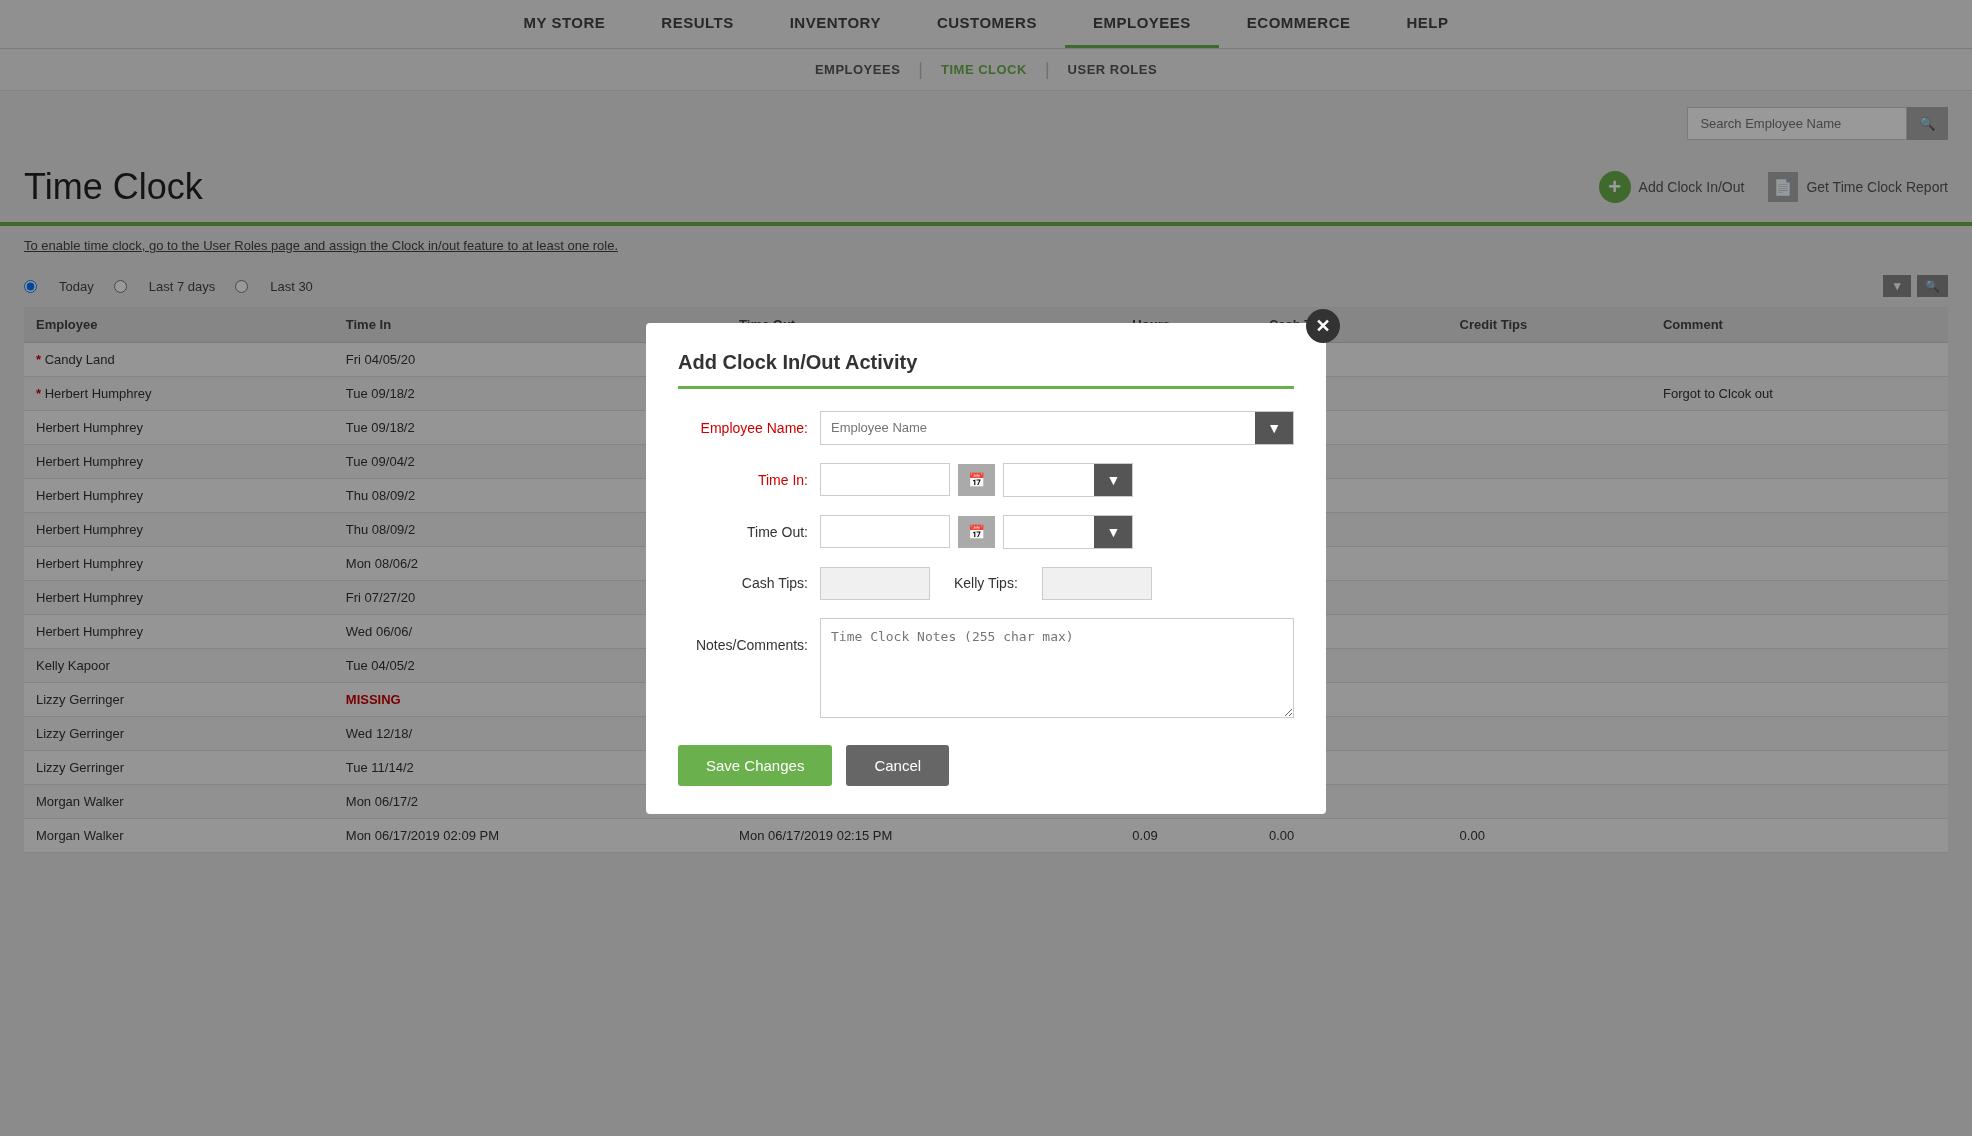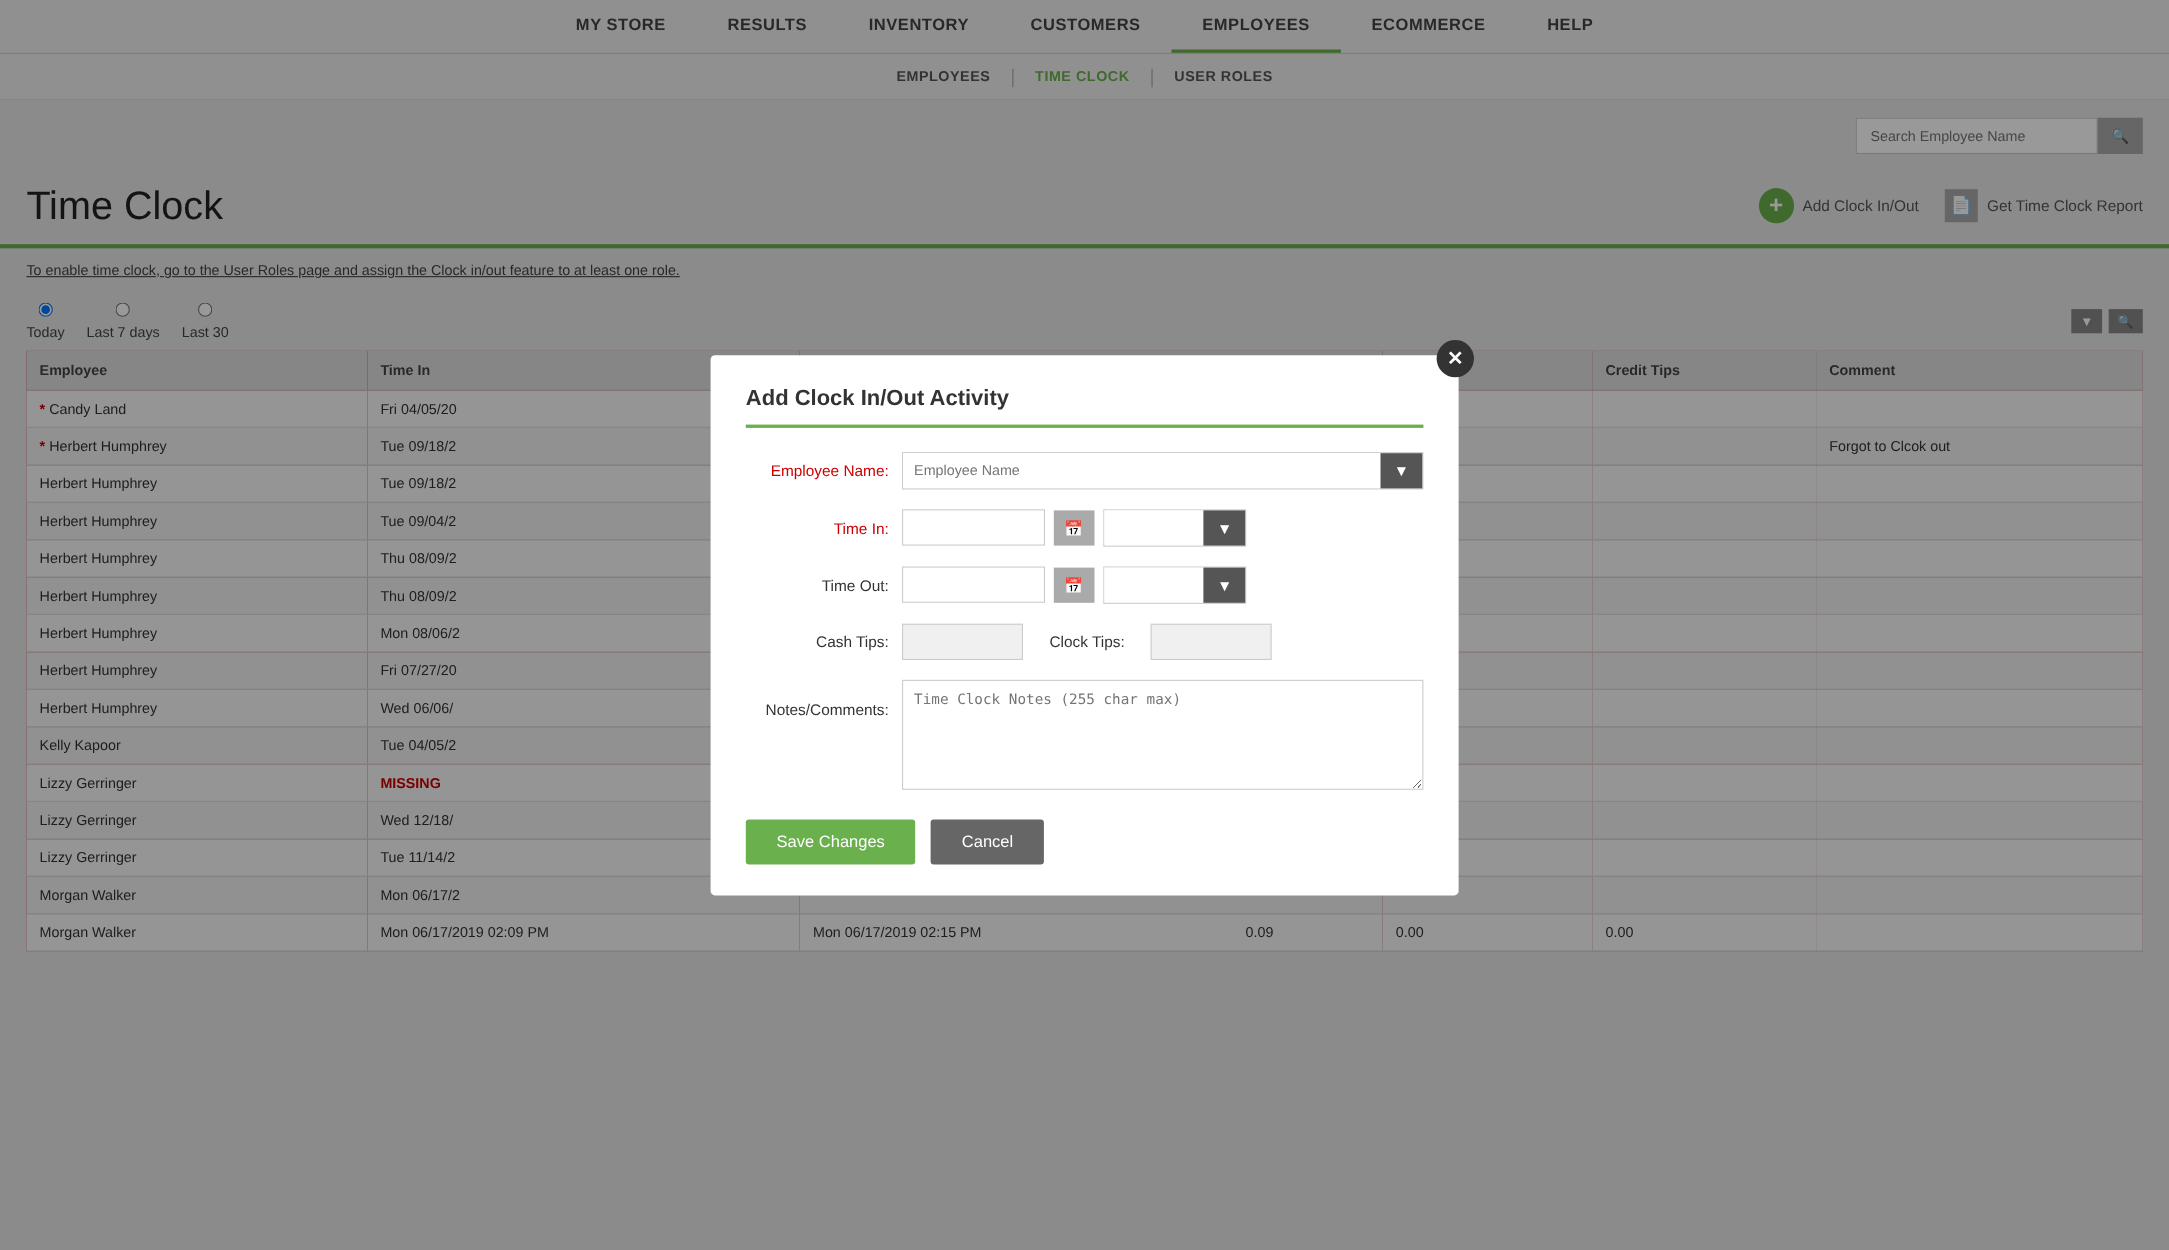--- a/index.html
+++ b/index.html
@@ -148,35 +148,34 @@
     .filter-row {
       display: flex;
       align-items: center;
       padding: 10px 24px;
       background: #e8e8e8;
       gap: 20px;
     }
     .radio-label {
       display: flex;
       align-items: center;
-      gap: 6px;
+      gap: 22px;
       font-size: 13px;
       color: #444;
-      flex-direction: column;
     }
 
     
     .table-container {
       padding: 0 24px;
       background: #e8e8e8;
     }
     table {
       width: 100%;
       border-collapse: collapse;
-      background: #b91c1c;
+      background: #84cc16;
     }
     thead tr {
       background: #e0e0e0;
     }
     thead th {
       padding: 10px 12px;
       text-align: left;
       font-size: 13px;
       color: #444;
       font-weight: bold;
@@ -630,21 +629,21 @@
           <input type="text" style="">
           <button class="dropdown-btn">▼</button>
         </div>
       </div>
     </div>
 
     <div class="form-row">
       <span class="form-label black">Cash Tips:</span>
       <div class="tips-row">
         <input type="text" class="tips-input" style="">
-        <span style="font-size:14px;color:#333;">Clock Tips:</span>
+        <span style="font-size:14px;color:#333;">Kelly Tips:</span>
         <input type="text" class="tips-input" style="">
       </div>
     </div>
 
     <div class="form-row" style="align-items: flex-start;">
       <span class="form-label black" style="margin-top:19px;">Notes/Comments:</span>
       <div class="notes-wrapper">
         <textarea class="notes-textarea" placeholder="Time Clock Notes (255 char max)" style=""></textarea>
       </div>
     </div>

